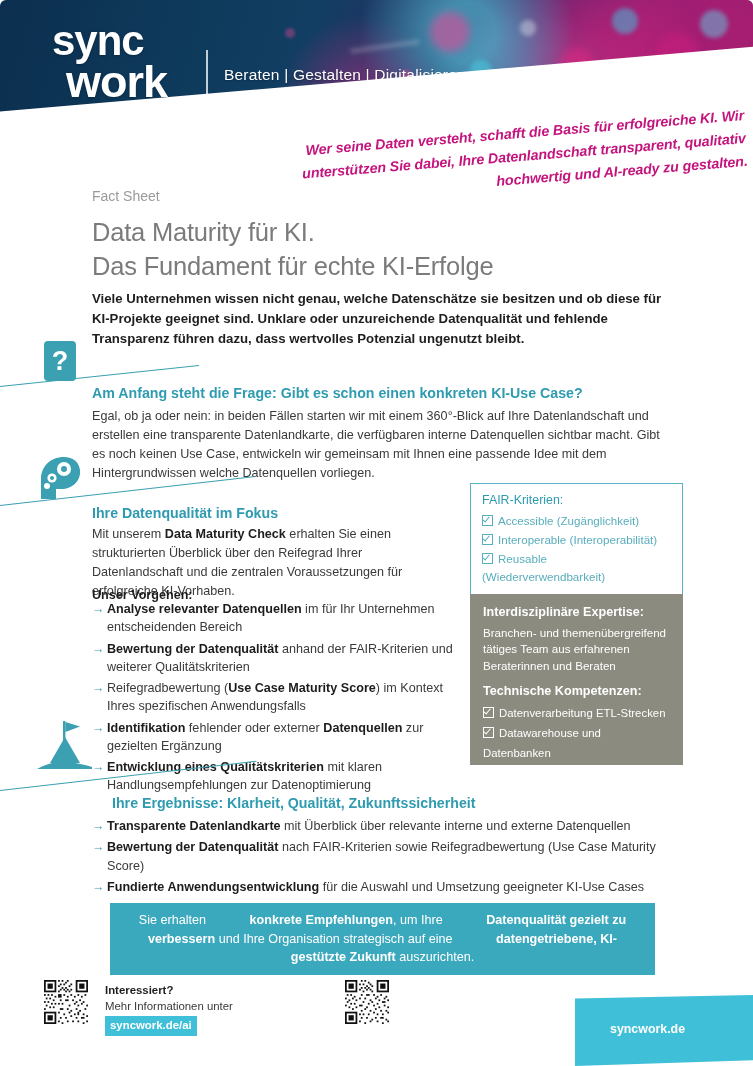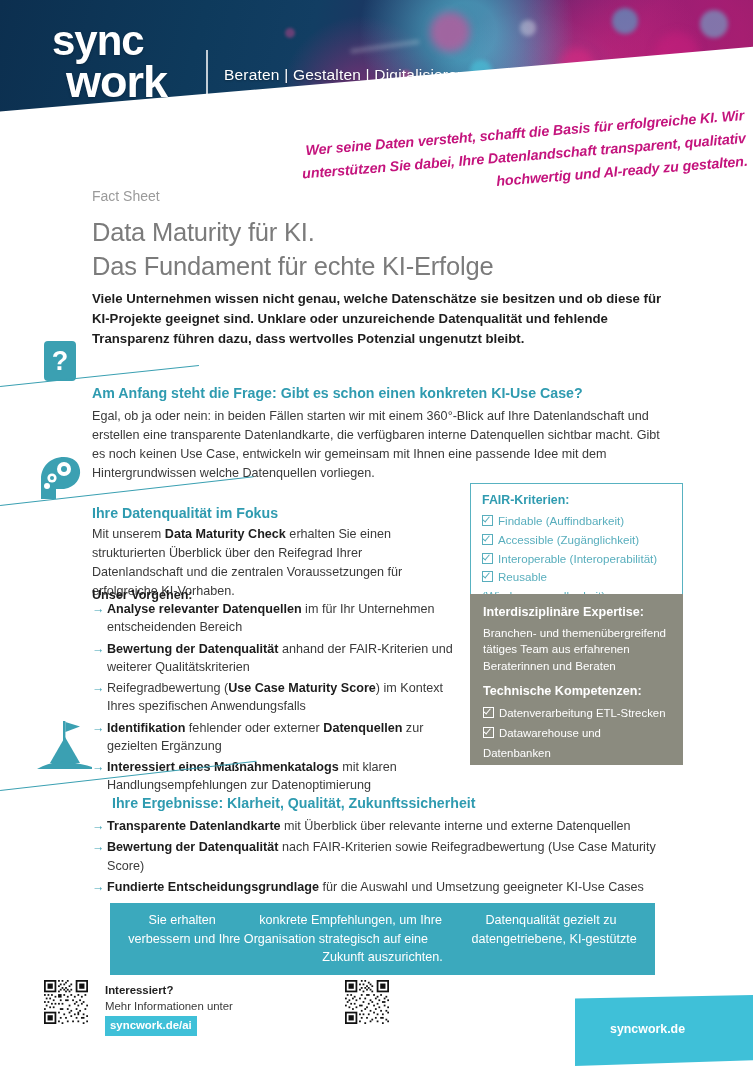--- a/index.html
+++ b/index.html
@@ -4,21 +4,21 @@
 <style>
   html,body{margin:0;padding:0;}
   body{
     width:753px;height:1066px;
     background:#ffffff;
     font-family:"Liberation Sans", sans-serif;
     position:relative;
     overflow:hidden;
     -webkit-font-smoothing:antialiased;
   }
-  .page{position:relative;width:753px;height:1066px;overflow:hidden;background:#fff;}
+  .page{position:relative;width:753px;height:1066px;overflow:hidden;background:#fff;border-radius:6px;}
 
   
   .header{
     position:absolute;left:0;top:0;width:753px;height:175px;overflow:hidden;
   }
   .header-img{
     position:absolute;left:0;top:0;width:753px;height:175px;
     background:
       radial-gradient(circle at 62% 18%, rgba(90,220,235,.55) 0 6%, rgba(90,220,235,0) 22%),
       radial-gradient(circle at 78% 40%, rgba(230,40,130,.45) 0 5%, rgba(230,40,130,0) 20%),
@@ -92,21 +92,21 @@
     color:#3a3a3a;font-size:12.6px;line-height:1.45;
   }
   ul.arrows li .arw{position:absolute;left:0;top:0;color:#3ba0b2;font-size:12.5px;}
   ul.arrows li b{color:#1c1c1c;}
 
   
   .fairbox{
     position:absolute;left:470px;top:483px;width:213px;
     border:1.2px solid #58b2c1;padding:9px 11px 10px 11px;box-sizing:border-box;
   }
-  .fairbox .ft{color:#2f9bb0;font-weight:bold;font-size:12.4px;margin-bottom:5px;}
+  .fairbox .ft{color:#2f9bb0;font-weight:normal;font-size:12.4px;margin-bottom:5px;}
   .fairbox .fi{color:#58aebd;font-size:11.6px;line-height:1.62;}
   .cbx{display:inline-block;width:9px;height:9px;border:1.2px solid #58aebd;
        position:relative;margin-right:5px;vertical-align:-1px;}
   .cbx:after{content:"";position:absolute;left:1.2px;top:-1px;width:3px;height:6px;
        border-right:1.4px solid #58aebd;border-bottom:1.4px solid #58aebd;transform:rotate(40deg);}
 
   
   .greybox{
     position:absolute;left:470px;top:594px;width:213px;height:171px;
     background:#8b8b7f;color:#ffffff;padding:11px 13px;box-sizing:border-box;
@@ -118,21 +118,21 @@
        position:relative;margin-right:5px;vertical-align:-1px;}
   .cbw:after{content:"";position:absolute;left:1.2px;top:-1px;width:3px;height:6px;
        border-right:1.4px solid #fff;border-bottom:1.4px solid #fff;transform:rotate(40deg);}
 
   
   .cta{
     position:absolute;left:110px;top:903px;width:545px;
     background:#3ba9bd;color:#ffffff;padding:8px 14px;box-sizing:border-box;
     font-size:12.6px;line-height:1.48;text-align:center;
   }
-  .cta b{font-weight:normal;padding-left:40px;}
+  .cta b{font-weight:bold;padding-left:40px;}
 
   
   .qr{position:absolute;width:44px;height:44px;image-rendering:pixelated;}
   .fcap{position:absolute;font-size:11.4px;line-height:1.42;color:#1e1e1e;}
   .fcap .b1{font-weight:bold;}
   .fcap .b2{color:#3a3a3a;}
   .chip{display:inline-block;background:#3fc0d8;color:#ffffff;font-weight:bold;
         padding:1px 5px 2px 5px;margin-top:2px;font-size:11.4px;}
   .footshape{
     position:absolute;left:575px;top:995px;width:178px;height:71px;background:#3fc0d8;
@@ -201,26 +201,25 @@
   <h2 class="sec" style="left:92px;top:505px;">Ihre Datenqualität im Fokus</h2>
   <div class="ptext" style="left:92px;top:525px;width:360px;"><span>Mit unserem </span><b>Data Maturity Check</b><span> erhalten Sie einen strukturierten Überblick über den Reifegrad Ihrer Datenlandschaft und die zentralen Voraussetzungen für erfolgreiche KI-Vorhaben.</span></div>
 
   <div class="ptext" style="left:92px;top:586px;font-weight:bold;color:#1c1c1c;">Unser Vorgehen:</div>
 
   <ul class="arrows" style="left:92px;top:600px;width:365px;">
     <li><span class="arw">→</span><b>Analyse relevanter Datenquellen</b><span> im für Ihr Unternehmen entscheidenden Bereich</span></li>
     <li><span class="arw">→</span><b>Bewertung der Datenqualität</b><span> anhand der FAIR-Kriterien und weiterer Qualitätskriterien</span></li>
     <li><span class="arw">→</span><span>Reifegradbewertung (</span><b>Use Case Maturity Score</b><span>) im Kontext Ihres spezifischen Anwendungsfalls</span></li>
     <li><span class="arw">→</span><b>Identifikation</b><span> fehlender oder externer </span><b>Datenquellen</b><span> zur gezielten Ergänzung</span></li>
-    <li><span class="arw">→</span><b>Interessiert eines Maßnahmenkatalogs</b><span> mit klaren Handlungsempfehlungen zur Datenoptimierung</span></li>
+    <li><span class="arw">→</span><b>Entwicklung eines Qualitätskriterien</b><span> mit klaren Handlungsempfehlungen zur Datenoptimierung</span></li>
   </ul>
 
   <div class="fairbox">
     <div class="ft">FAIR-Kriterien:</div>
-    <div class="fi"><span class="cbx"></span><span>Findable (Auffindbarkeit)</span></div>
     <div class="fi"><span class="cbx"></span><span>Accessible (Zugänglichkeit)</span></div>
     <div class="fi"><span class="cbx"></span><span>Interoperable (Interoperabilität)</span></div>
     <div class="fi"><span class="cbx"></span><span>Reusable (Wiederverwendbarkeit)</span></div>
   </div>
 
   <div class="greybox">
     <div class="gt">Interdisziplinäre Expertise:</div>
     <div class="gp">Branchen- und themenübergreifend tätiges Team aus erfahrenen Beraterinnen und Beraten</div>
     <div class="gt">Technische Kompetenzen:</div>
     <div class="gi"><span class="cbw"></span><span>Datenverarbeitung ETL-Strecken</span></div>
@@ -234,21 +233,21 @@
     <path d="M31.4 7 L46 11.5 L31.4 17 Z" fill="#3ba0b2"></path>
     <path d="M31 22 L46 48 L16 48 Z" fill="#3ba0b2"></path>
     <path d="M3 54 C14 48 24 46 34 47 C44 48 52 50 58 52 L58 54 Z" fill="#3ba0b2"></path>
   </svg>
   <div class="divider" style="left:0px;top:790px;width:258px;transform:rotate(-6.5deg);"></div>
 
   <h2 class="sec" style="left:112px;top:795px;">Ihre Ergebnisse: Klarheit, Qualität, Zukunftssicherheit</h2>
   <ul class="arrows" style="left:92px;top:817px;width:585px;">
     <li><span class="arw">→</span><b>Transparente Datenlandkarte</b><span> mit Überblick über relevante interne und externe Datenquellen</span></li>
     <li><span class="arw">→</span><b>Bewertung der Datenqualität</b><span> nach FAIR-Kriterien sowie Reifegradbewertung (Use Case Maturity Score)</span></li>
-    <li><span class="arw">→</span><b>Fundierte Entscheidungsgrundlage</b><span> für die Auswahl und Umsetzung geeigneter KI-Use Cases</span></li>
+    <li><span class="arw">→</span><b>Fundierte Anwendungsentwicklung</b><span> für die Auswahl und Umsetzung geeigneter KI-Use Cases</span></li>
   </ul>
 
   <div class="cta"><span>Sie erhalten </span><b>konkrete Empfehlungen</b><span>, um Ihre </span><b>Datenqualität gezielt zu verbessern</b><span> und Ihre Organisation strategisch auf eine </span><b>datengetriebene, KI-gestützte Zukunft</b><span> auszurichten.</span></div>
 
   <svg class="qr" style="left:44px;top:980px;" viewBox="0 0 25 25">
     <rect width="25" height="25" fill="#fff"></rect>
     <g fill="#111">
       <path d="M0 0h7v7H0z"></path>
         <path d="M18 0h7v7h-7z"></path>
         <path d="M0 18h7v7H0z"></path>

